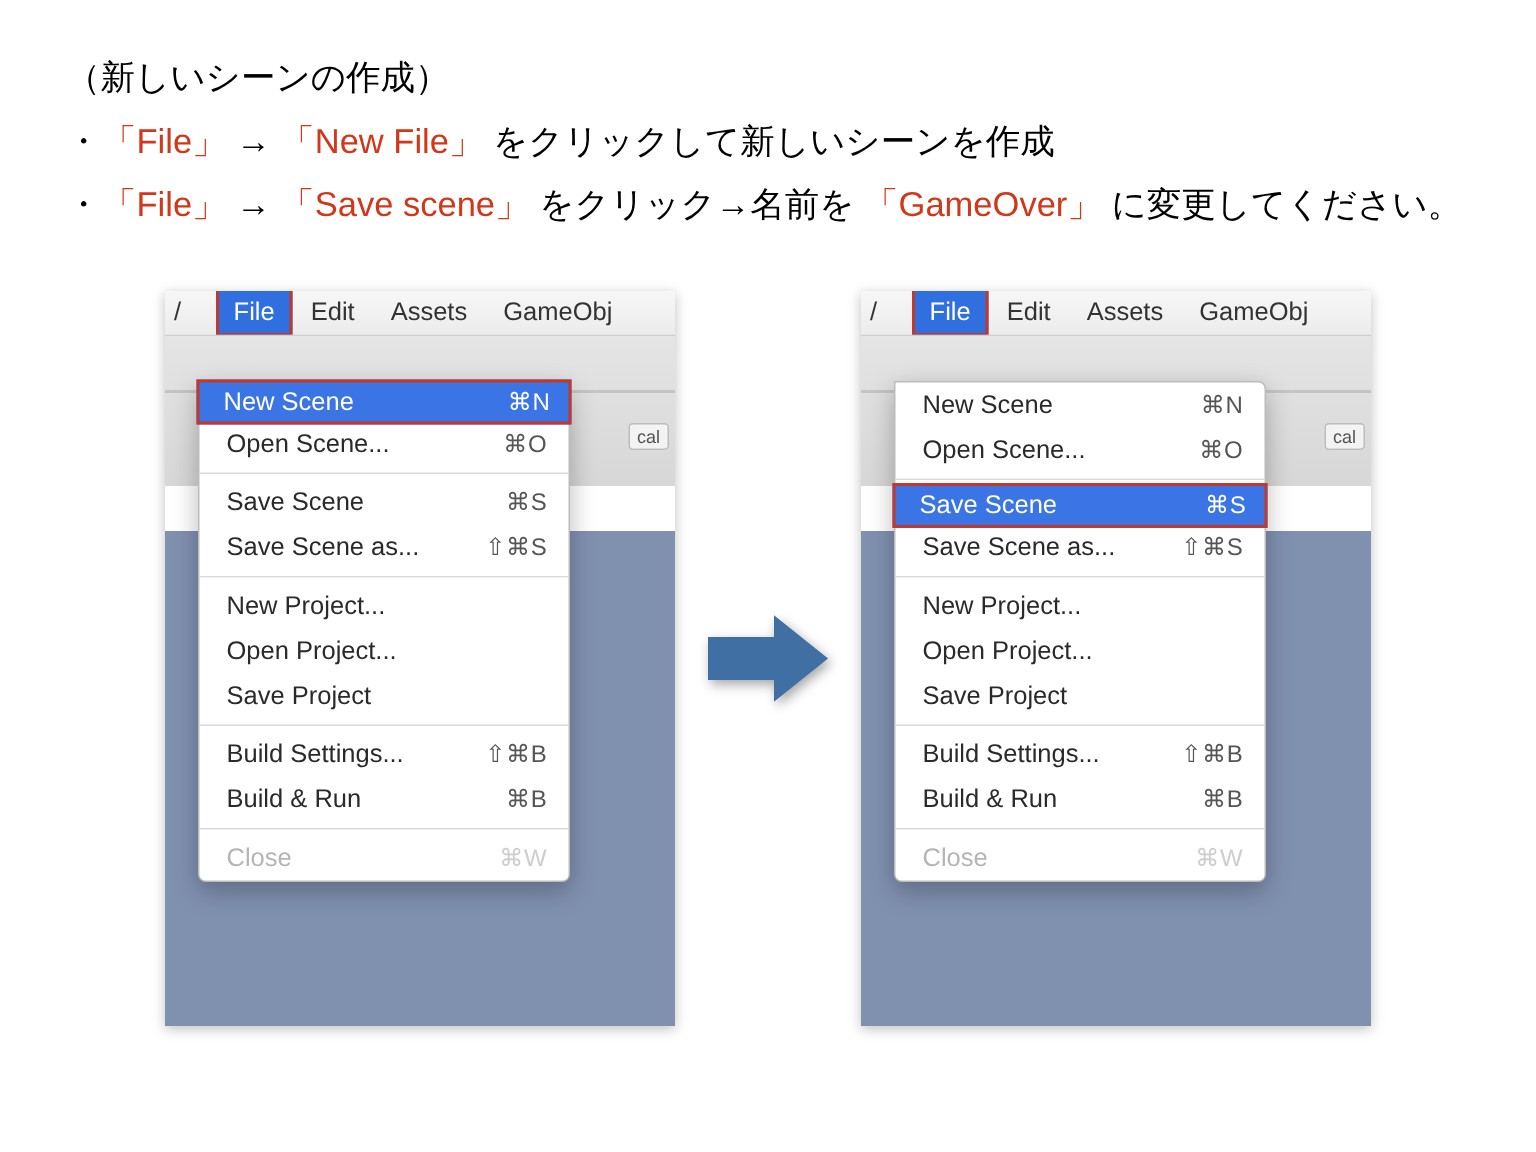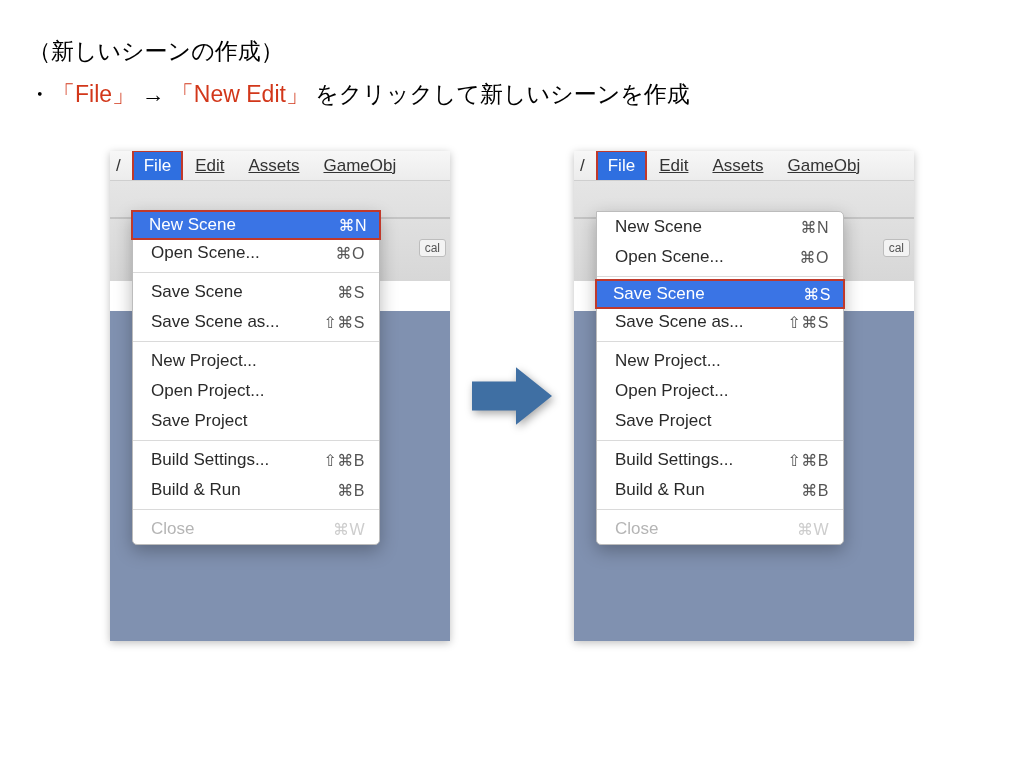--- a/index.html
+++ b/index.html
@@ -7,21 +7,21 @@
     width: 1024px;
     height: 768px;
     background: #ffffff;
     font-family: "Helvetica Neue", Arial, "Hiragino Kaku Gothic ProN", sans-serif;
     position: relative;
     overflow: hidden;
   }
 
   
   .instructions {
-    padding: 30px 28px 0 28px;
+    padding: 30px 28px 0 44px;
     font-size: 23px;
     line-height: 1.85;
     color: #000;
   }
   .instr-title { font-weight: 400; }
   .instr-line {
     position: relative;
     padding-left: 24px;
   }
   .instr-line::before {
@@ -61,24 +61,24 @@
     overflow: hidden;
     white-space: nowrap;
   }
   .menubar .slice {
     padding: 0 6px;
   }
   .menubar .file-active {
     background: #2f6fe0;
     color: #fff;
     padding: 4px 10px;
-    margin-left: 5px;
+    margin-left: 17px;
     border: 2px solid #c0392b;
   }
-  .menubar .item { padding: 0 12px; text-decoration: underline; }
+  .menubar .item { padding: 0 12px; }
 
   
   .toolstrip {
     height: 100px;
     background: linear-gradient(#e5e5e5, #d7d7d7);
     position: relative;
   }
   .toolstrip::after {
     content: "";
     position: absolute;
@@ -159,24 +159,32 @@
 </style>
 </head>
 <body>
 
 <div class="instructions">
   <div class="instr-title">（新しいシーンの作成）</div>
 
   <div class="instr-line">
     <span class="red">「File」</span>
     <span>→</span>
-    <span class="red">「New Edit」</span>
+    <span class="red">「New File」</span>
     <span>をクリックして新しいシーンを作成</span>
   </div>
 
+  <div class="instr-line">
+    <span class="red">「File」</span>
+    <span>→</span>
+    <span class="red">「Save scene」</span>
+    <span>をクリック→名前を</span>
+    <span class="red">「GameOver」</span>
+    <span>に変更してください。</span>
+  </div>
 </div>
 
 <div class="shot-row">
 
   <div class="shot">
     <div class="menubar">
       <span class="slice">/</span>
       <span class="file-active">File</span>
       <span class="item">Edit</span>
       <span class="item">Assets</span>

